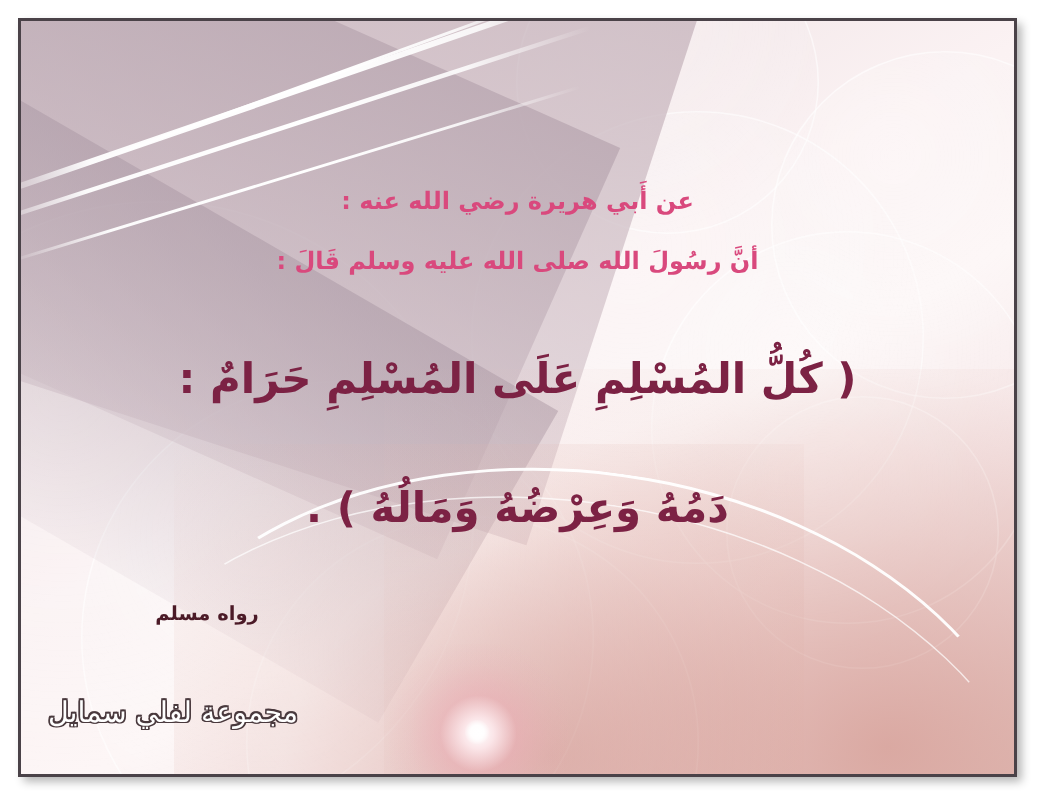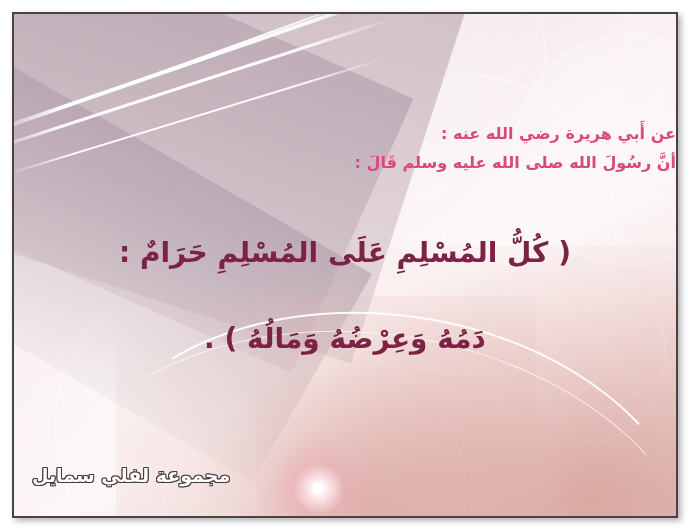--- a/index.html
+++ b/index.html
@@ -217,30 +217,30 @@
   
   .text-layer {
     position: absolute;
     left: 0; top: 0;
     width: 100%; height: 100%;
     direction: rtl;
   }
   .hdr-line {
     position: absolute;
     width: 100%;
-    text-align: right;
+    text-align: center;
     color: #d9497d;
     font-family: "DejaVu Sans", sans-serif;
     font-weight: bold;
     font-size: 16px;
     letter-spacing: 0;
     white-space: nowrap;
   }
   .hdr-1 { top: 110px; }
-  .hdr-2 { top: 139px; }
+  .hdr-2 { top: 150px; }
 
   .body-line {
     position: absolute;
     width: 100%;
     text-align: center;
     color: #7c2244;
     font-family: "DejaVu Sans", sans-serif;
     font-weight: bold;
     font-size: 28px;
     white-space: nowrap;
@@ -259,21 +259,21 @@
     font-size: 13px;
     white-space: nowrap;
   }
 
   
   .wm {
     position: absolute;
     left: 18px;
     color: #ffffff;
     white-space: nowrap;
-    font-weight: bold;
+    font-weight: normal;
     text-shadow:
        1px  0 0 #4a3a3e, -1px  0 0 #4a3a3e,
        0  1px 0 #4a3a3e,  0 -1px 0 #4a3a3e,
        1px  1px 0 #4a3a3e, -1px  1px 0 #4a3a3e,
        1px -1px 0 #4a3a3e, -1px -1px 0 #4a3a3e;
   }
   .wm-ar {
     top: 450px;
     font-size: 19px;
     direction: rtl;
@@ -335,20 +335,21 @@
     <div class="text-layer">
 
       <div class="hdr-line hdr-1">عن أَبي هريرة رضي الله عنه :</div>
 
       <div class="hdr-line hdr-2">أنَّ رسُولَ الله صلى الله عليه وسلم قَالَ :</div>
 
       <div class="body-line body-1">( كُلُّ المُسْلِمِ عَلَى المُسْلِمِ حَرَامٌ :</div>
 
       <div class="body-line body-2">دَمُهُ وَعِرْضُهُ وَمَالُهُ ) .</div>
 
+      <div class="source">رواه مسلم</div>
 
       <div class="wm wm-ar">مجموعة لفلي سمايل</div>
 
 
     </div>
 
   </div>
 </div>
 
 </body></html>

